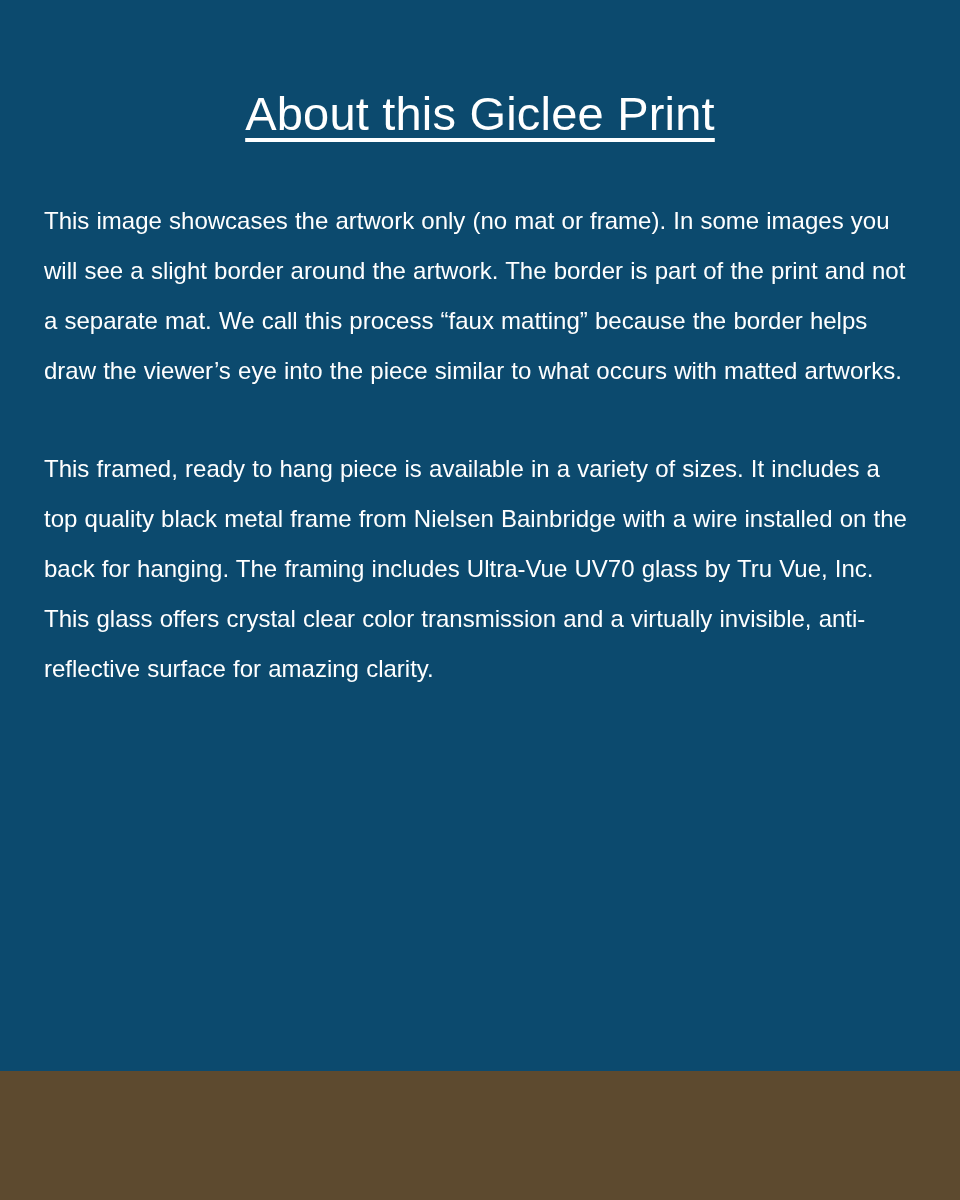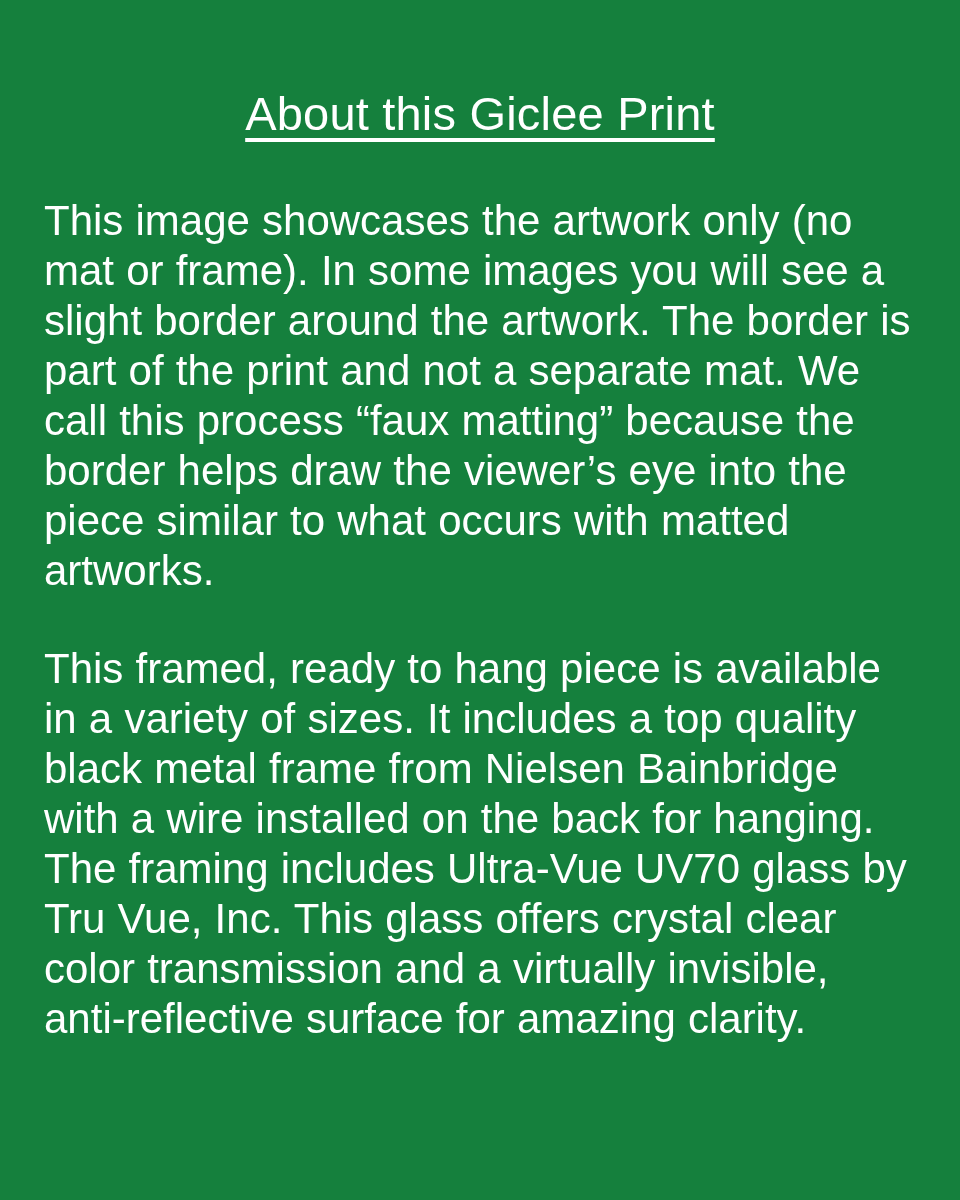--- a/index.html
+++ b/index.html
@@ -8,22 +8,22 @@
   }
   body {
     width: 960px;
     height: 1200px;
     background: #5d4a2f;
     font-family: "Liberation Sans", sans-serif;
     overflow: hidden;
   }
   .page {
     width: 960px;
-    height: 1200px;
-    background: #15803d;
+    height: 1071px;
+    background: #0c4a6e;
     box-sizing: border-box;
     position: relative;
   }
   .title {
     color: #ffffff;
     font-size: 47px;
     font-weight: 400;
     text-align: center;
     text-decoration: underline;
     text-underline-offset: 8px;
@@ -31,21 +31,21 @@
     margin: 0;
     padding-top: 88px;
     line-height: 1.1;
   }
   .body-block {
     padding: 0 44px 0 44px;
     margin-top: 56px;
   }
   .paragraph {
     color: #ffffff;
-    font-size: 42px;
+    font-size: 24px;
     line-height: 50px;
     margin: 0 0 48px 0;
     text-align: left;
     word-spacing: 0.5px;
   }
   .paragraph:last-child {
     margin-bottom: 0;
     margin-top: 13px;
   }
 </style>

